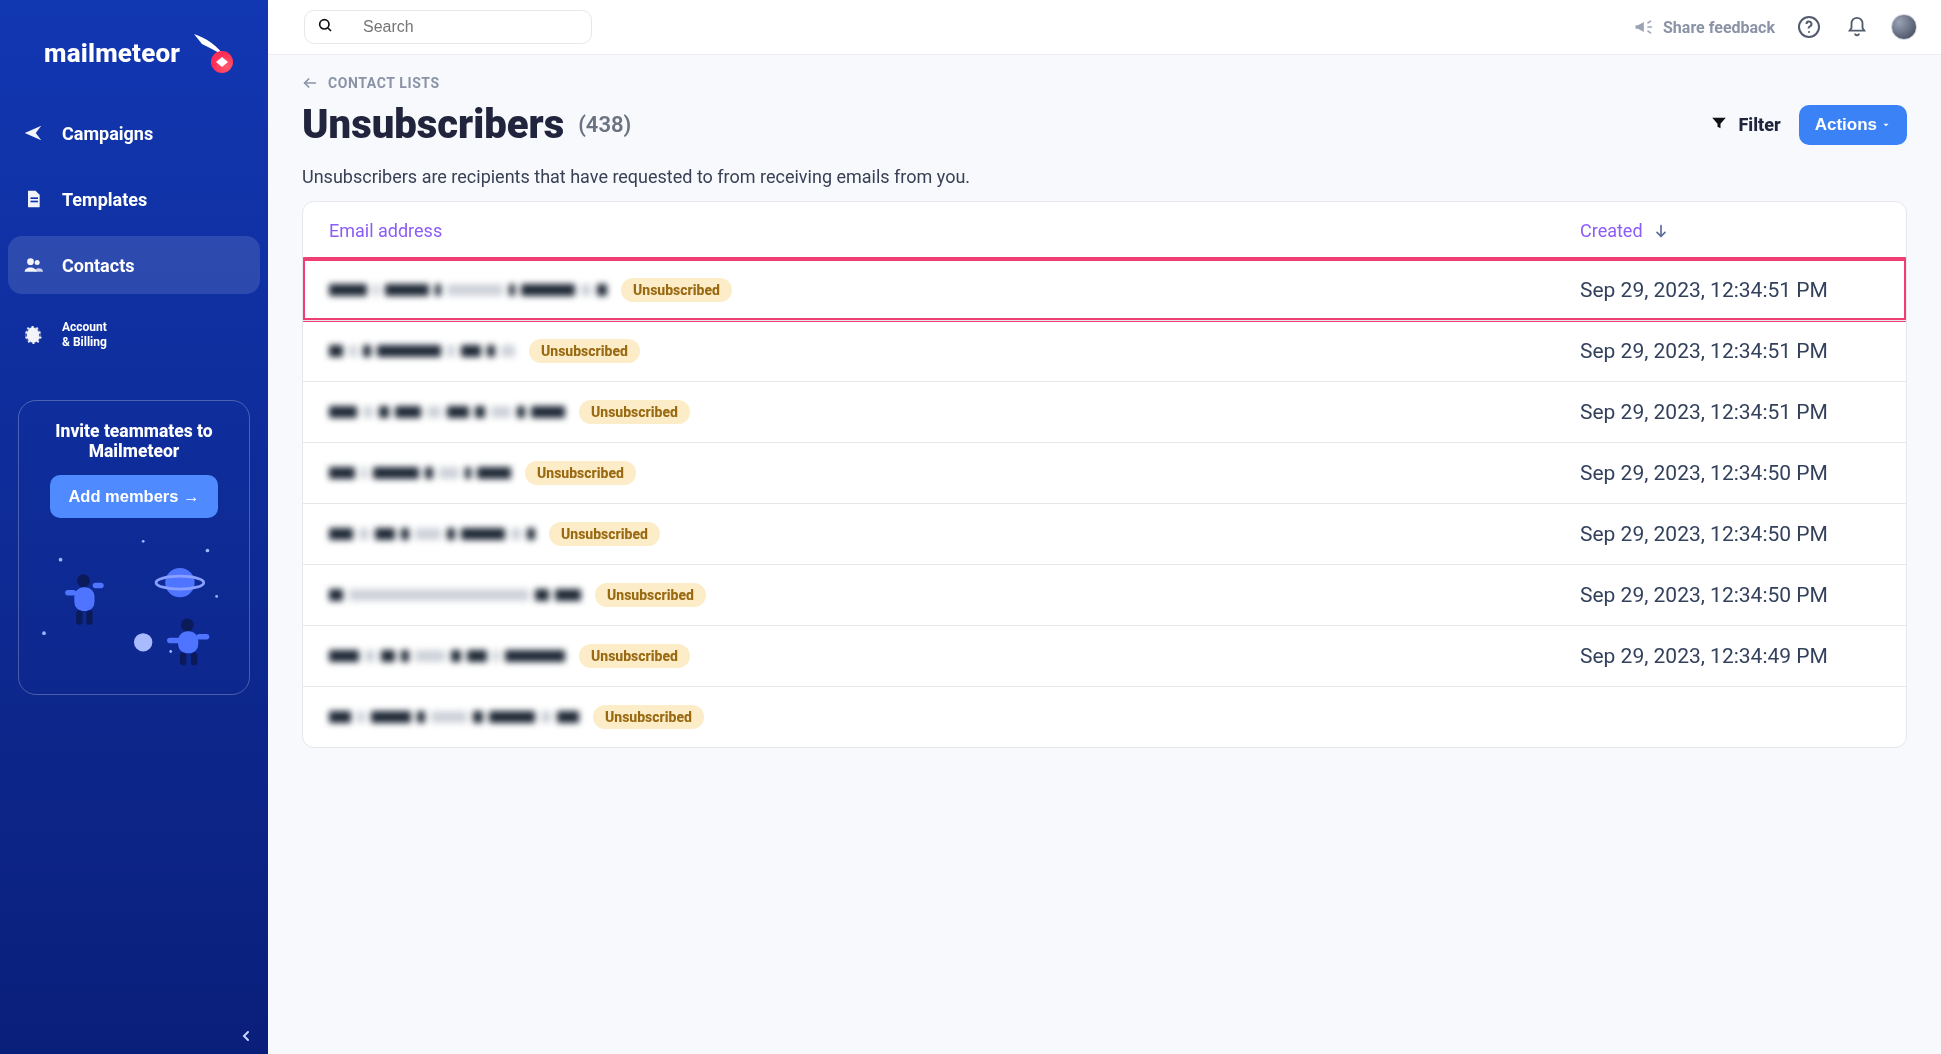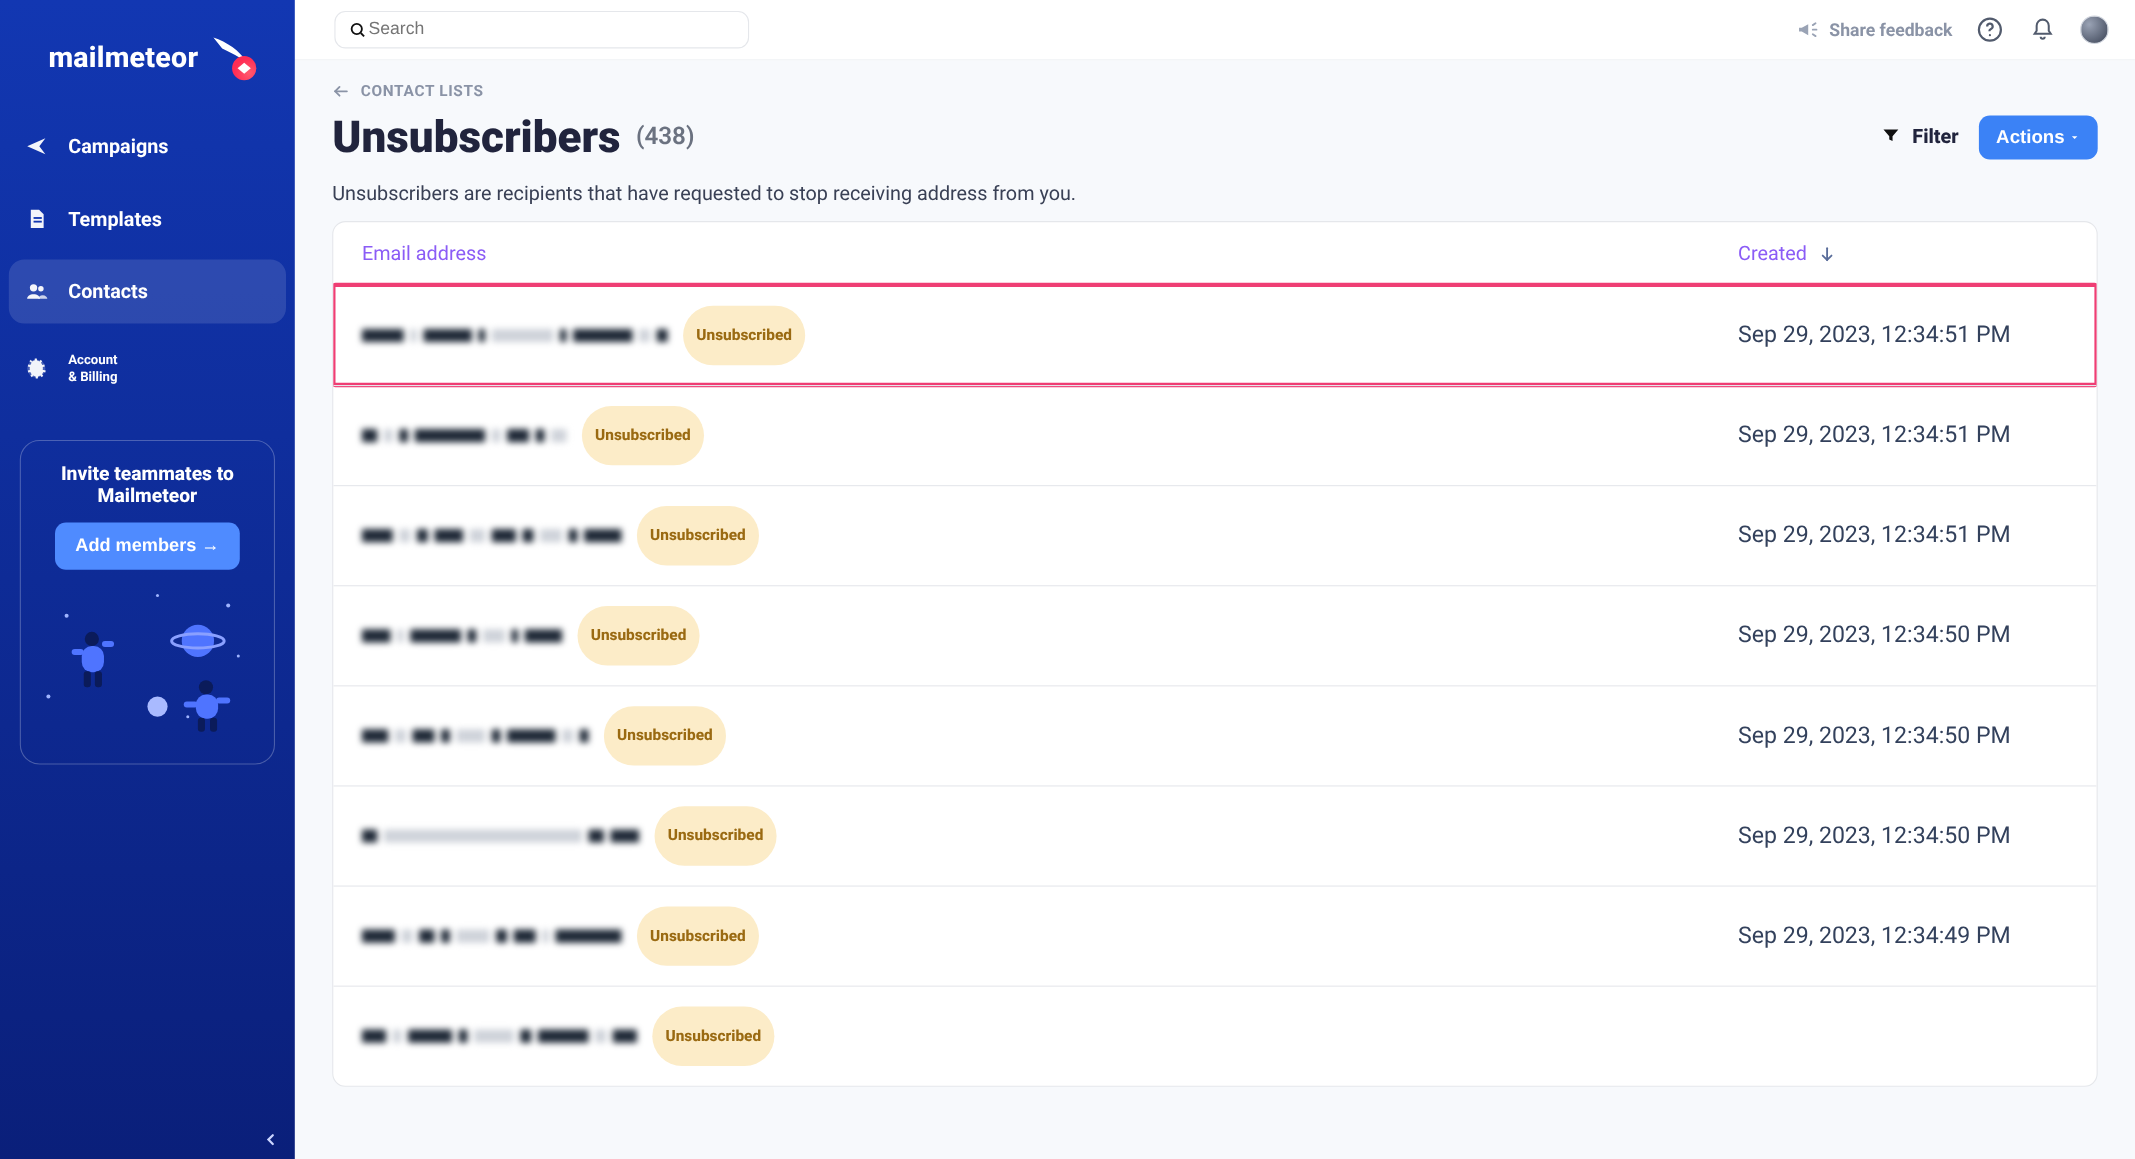--- a/index.html
+++ b/index.html
@@ -39,21 +39,21 @@
   .nav-item.small .label{font-size:12px;line-height:1.25}
   .invite-card{margin:22px 18px;padding:18px 14px 18px;border:1px solid rgba(255,255,255,.25);border-radius:18px;text-align:center;position:relative;overflow:hidden}
   .invite-card h4{margin:2px 0 14px;font-size:17.5px;font-weight:800}
   .invite-btn{display:inline-flex;align-items:center;gap:8px;background:#4f8bff;color:#fff;border:none;border-radius:10px;padding:12px 18px;font-size:16.5px;font-weight:800;cursor:pointer}
   .space-art{height:150px;position:relative;margin-top:8px}
   .collapse{position:absolute;right:14px;bottom:10px;color:#cbd5ff;font-size:22px;cursor:pointer}
 
   
   .main{flex:1;display:flex;flex-direction:column;background:var(--bg)}
   .topbar{display:flex;align-items:center;gap:16px;padding:10px 24px 10px 36px;border-bottom:1px solid var(--header-border);background:#fff}
-  .search{display:flex;align-items:center;gap:0;border:1px solid var(--border);border-radius:10px;padding:6px 12px;width:377px;color:#6b7280}
+  .search{display:flex;gap:28px;border:1px solid var(--border);border-radius:10px;padding:6px 12px;width:288px;color:#6b7280}
   .search input{border:none;outline:none;font-size:16px;width:100%;background:transparent}
   .top-right{margin-left:auto;display:flex;align-items:center;gap:20px;color:#6b7280}
   .feedback{display:flex;align-items:flex-end;gap:10px;font-weight:700;color:#8a93a6;cursor:pointer}
   .icon-btn{width:28px;height:28px;display:flex;align-items:center;justify-content:center;color:#525b6d;cursor:pointer}
   .avatar{width:26px;height:26px;border-radius:50%;background:radial-gradient(circle at 30% 30%,#9aa3b5,#3a4254);border:1px solid #cfd4dd}
 
   
   .page{background:var(--page-bg);flex:1;padding:20px 34px 0 34px}
   .breadcrumb{display:flex;align-items:center;gap:10px;color:#8a93a6;font-weight:700;letter-spacing:.6px;font-size:14px;cursor:pointer}
   .title-row{display:flex;align-items:center;gap:14px;margin-top:10px}
@@ -68,21 +68,21 @@
   .card{background:#fff;border:1px solid var(--border);border-radius:12px;overflow:hidden}
   .thead{display:flex;align-items:center;padding:18px 26px;color:#8b5cf6;font-weight:400;font-size:18px}
   .thead .col-email{flex:1}
   .thead .col-created{width:300px;display:flex;align-items:center;gap:10px}
   .row{display:flex;align-items:center;padding:18px 26px;border-top:1px solid var(--border);position:relative}
   .row .col-email{flex:1;display:flex;align-items:center;gap:14px}
   .row .col-created{width:300px;color:#33415c;font-size:21px}
   .redacted{display:flex;gap:6px;align-items:center;filter:blur(3px)}
   .blk{background:#1f2937;height:12px;display:inline-block;border-radius:1px}
   .blk.g{background:#cfd3da}
-  .badge{background:var(--badge-bg);color:var(--badge-text);border-radius:999px;padding:19px 12px;font-weight:800;font-size:14px;white-space:nowrap}
+  .badge{background:var(--badge-bg);color:var(--badge-text);border-radius:999px;padding:4px 12px;font-weight:800;font-size:14px;white-space:nowrap}
   .row.highlight{outline:4px solid var(--highlight);outline-offset:-2px;border-radius:2px}
 
   svg{display:block}
 </style>
 </head>
 <body>
 
 <div class="app">
   <aside class="sidebar">
     <div class="logo-wrap">
@@ -254,21 +254,21 @@
             <span>Actions</span>
             <span>
               <svg width="10" height="10" viewBox="0 0 24 24" fill="#fff">
                   <path d="M6 9l6 6 6-6z"></path>
                 </svg>
             </span>
           </button>
         </div>
       </div>
 
-      <p class="desc">Unsubscribers are recipients that have requested to stop receiving address from you.</p>
+      <p class="desc">Unsubscribers are recipients that have requested to from receiving emails from you.</p>
 
       <div class="card">
         <div class="thead">
           <div class="col-email">
             <span>Email address</span>
           </div>
           <div class="col-created">
             <span>Created</span>
             <span>
               <svg width="16" height="16" viewBox="0 0 24 24" fill="none" stroke="#5a6d9a" stroke-width="2.5" stroke-linecap="round">

